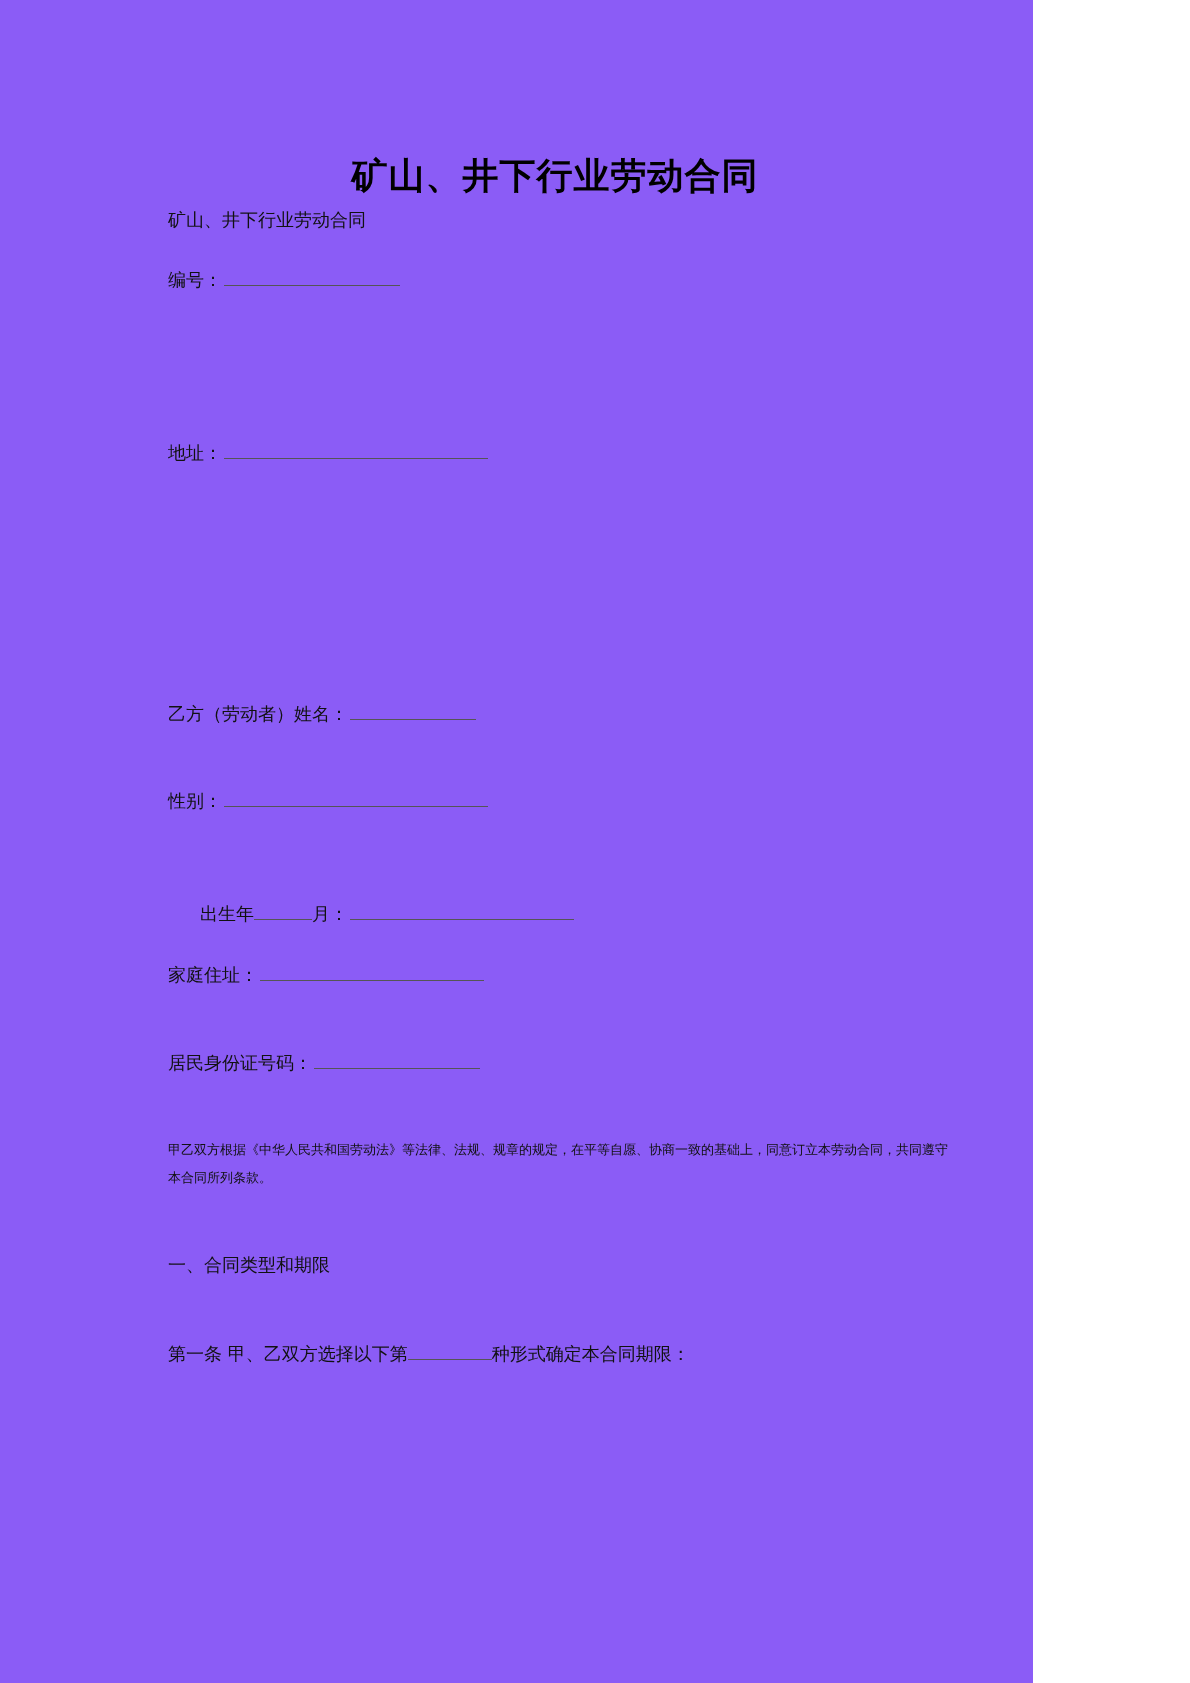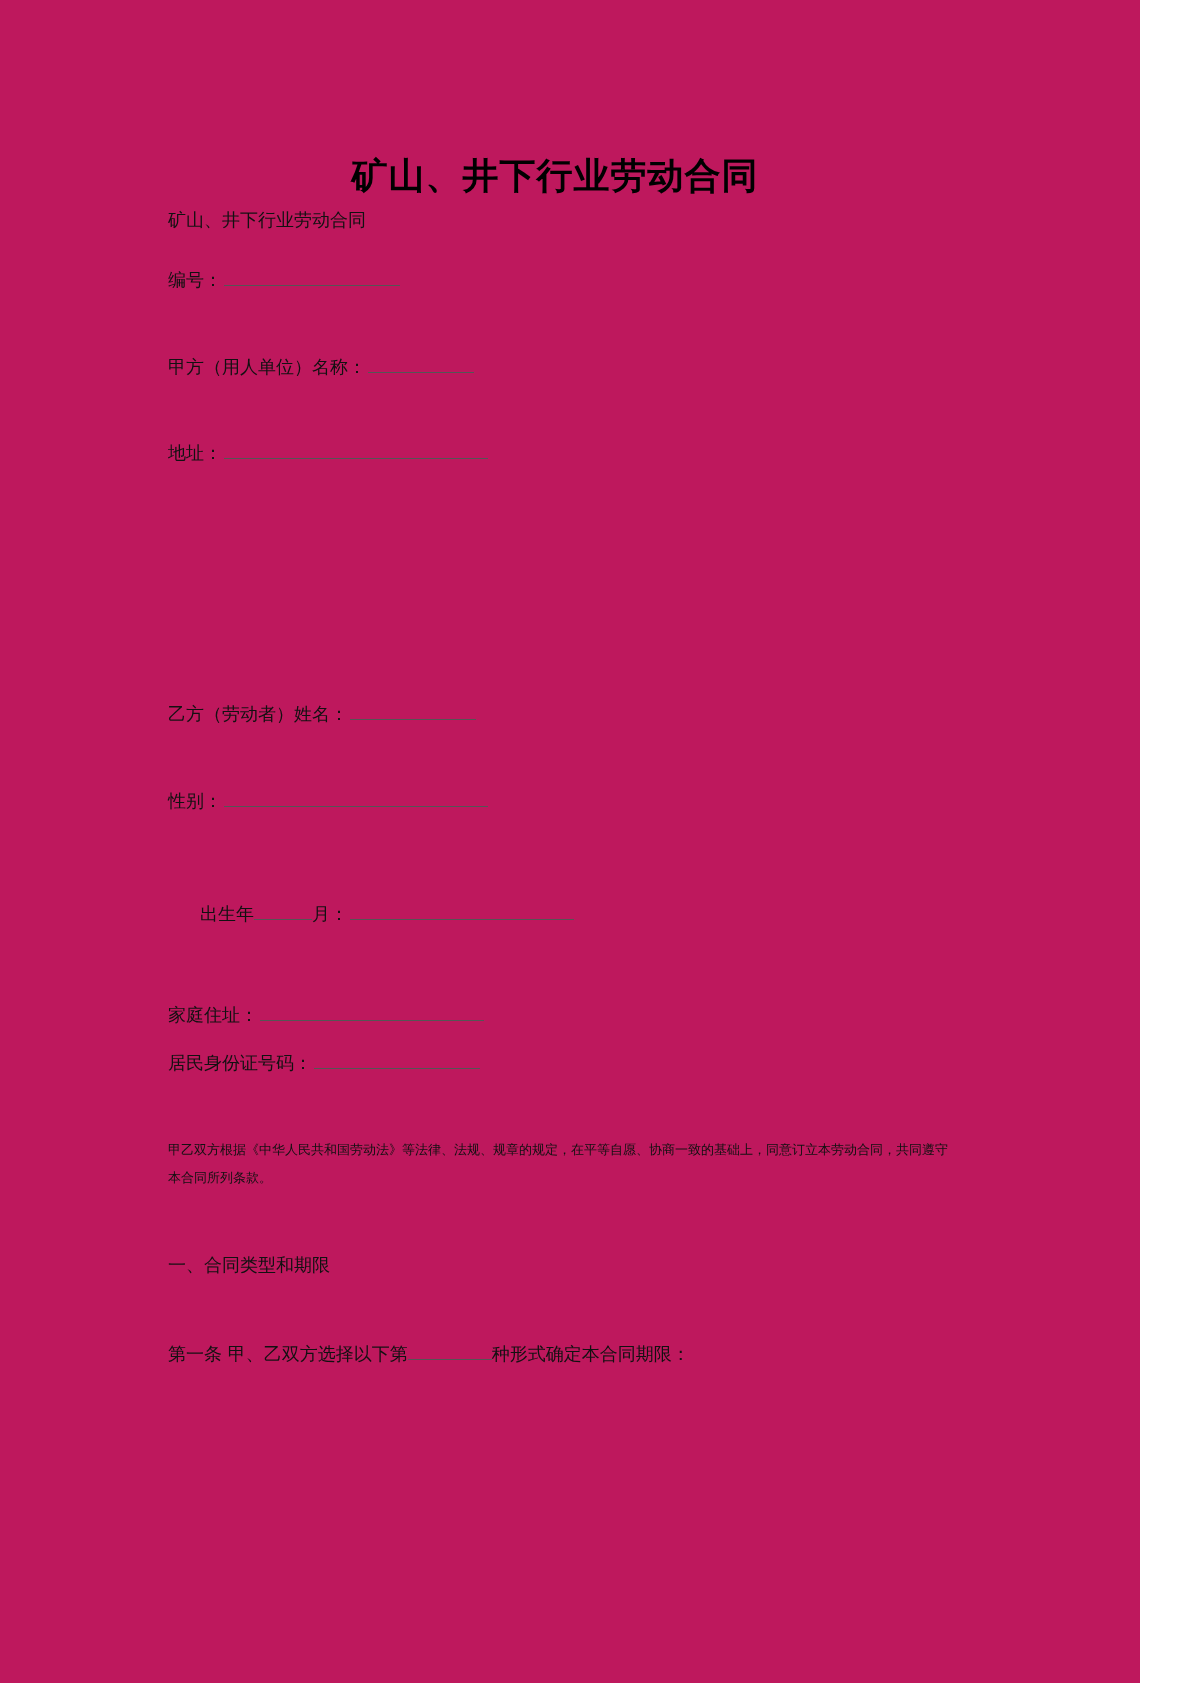--- a/index.html
+++ b/index.html
@@ -1,59 +1,56 @@
 <!DOCTYPE html>
 <html><head>
 <meta charset="utf-8">
 <style>
   html, body { margin: 0; padding: 0; background: #ffffff; }
   body { width: 1190px; height: 1683px; position: relative; overflow: hidden;
          font-family: "DejaVu Serif", "Liberation Serif", serif; color: #111; }
-  .page { position: absolute; left: 0; top: 0; width: 1140px; height: 1683px; background: #be185d; }
+  .page { position: absolute; left: 0; top: 0; width: 1033px; height: 1683px; background: #8b5cf6; }
   .title { position: absolute; left: 0; width: 1110px; top: 152px; text-align: center;
            font-size: 36px; font-weight: bold; letter-spacing: 1px; color: #000;
            font-family: "DejaVu Sans", "Liberation Sans", sans-serif; }
   .line { position: absolute; left: 168px; font-size: 18px; line-height: 28px; white-space: nowrap; color: #111; }
   .blank { display: inline-block; border-bottom: 1px solid #555; height: 20px; vertical-align: baseline; margin-left: 2px; }
   .para { position: absolute; left: 168px; width: 780px; font-size: 13px; line-height: 28px; color: #111; }
 </style>
 </head>
 <body>
 
 <div class="page">
   <div class="title">矿山、井下行业劳动合同</div>
   <div class="line" style="top:206px;">矿山、井下行业劳动合同</div>
 
   <div class="line" style="top:265px;">
     <span>编号：</span><span class="blank" style="width:176px;"></span>
   </div>
 
-  <div class="line" style="top:352px;">
-    <span>甲方（用人单位）名称：</span><span class="blank" style="width:106px;"></span>
-  </div>
 
   <div class="line" style="top:438px;text-align:center;">
     <span>地址：</span><span class="blank" style="width:264px;"></span>
   </div>
 
 
 
   <div class="line" style="top:699px;">
     <span>乙方（劳动者）姓名：</span><span class="blank" style="width:126px;"></span>
   </div>
 
   <div class="line" style="top:786px;">
     <span>性别：</span><span class="blank" style="width:264px;"></span>
   </div>
 
   <div class="line" style="top:899px;margin-left:32px;">
     <span>出生年</span><span class="blank" style="width:58px; margin-left:0;"></span><span>月：</span><span class="blank" style="width:224px;"></span>
   </div>
 
-  <div class="line" style="top:1000px;">
+  <div class="line" style="top:960px;">
     <span>家庭住址：</span><span class="blank" style="width:224px;"></span>
   </div>
 
   <div class="line" style="top:1048px;">
     <span>居民身份证号码：</span><span class="blank" style="width:166px;"></span>
   </div>
 
   <div class="para" style="top:1136px;">甲乙双方根据《中华人民共和国劳动法》等法律、法规、规章的规定，在平等自愿、协商一致的基础上，同意订立本劳动合同，共同遵守本合同所列条款。</div>
 
   <div class="line" style="top:1251px;">一、合同类型和期限</div>

